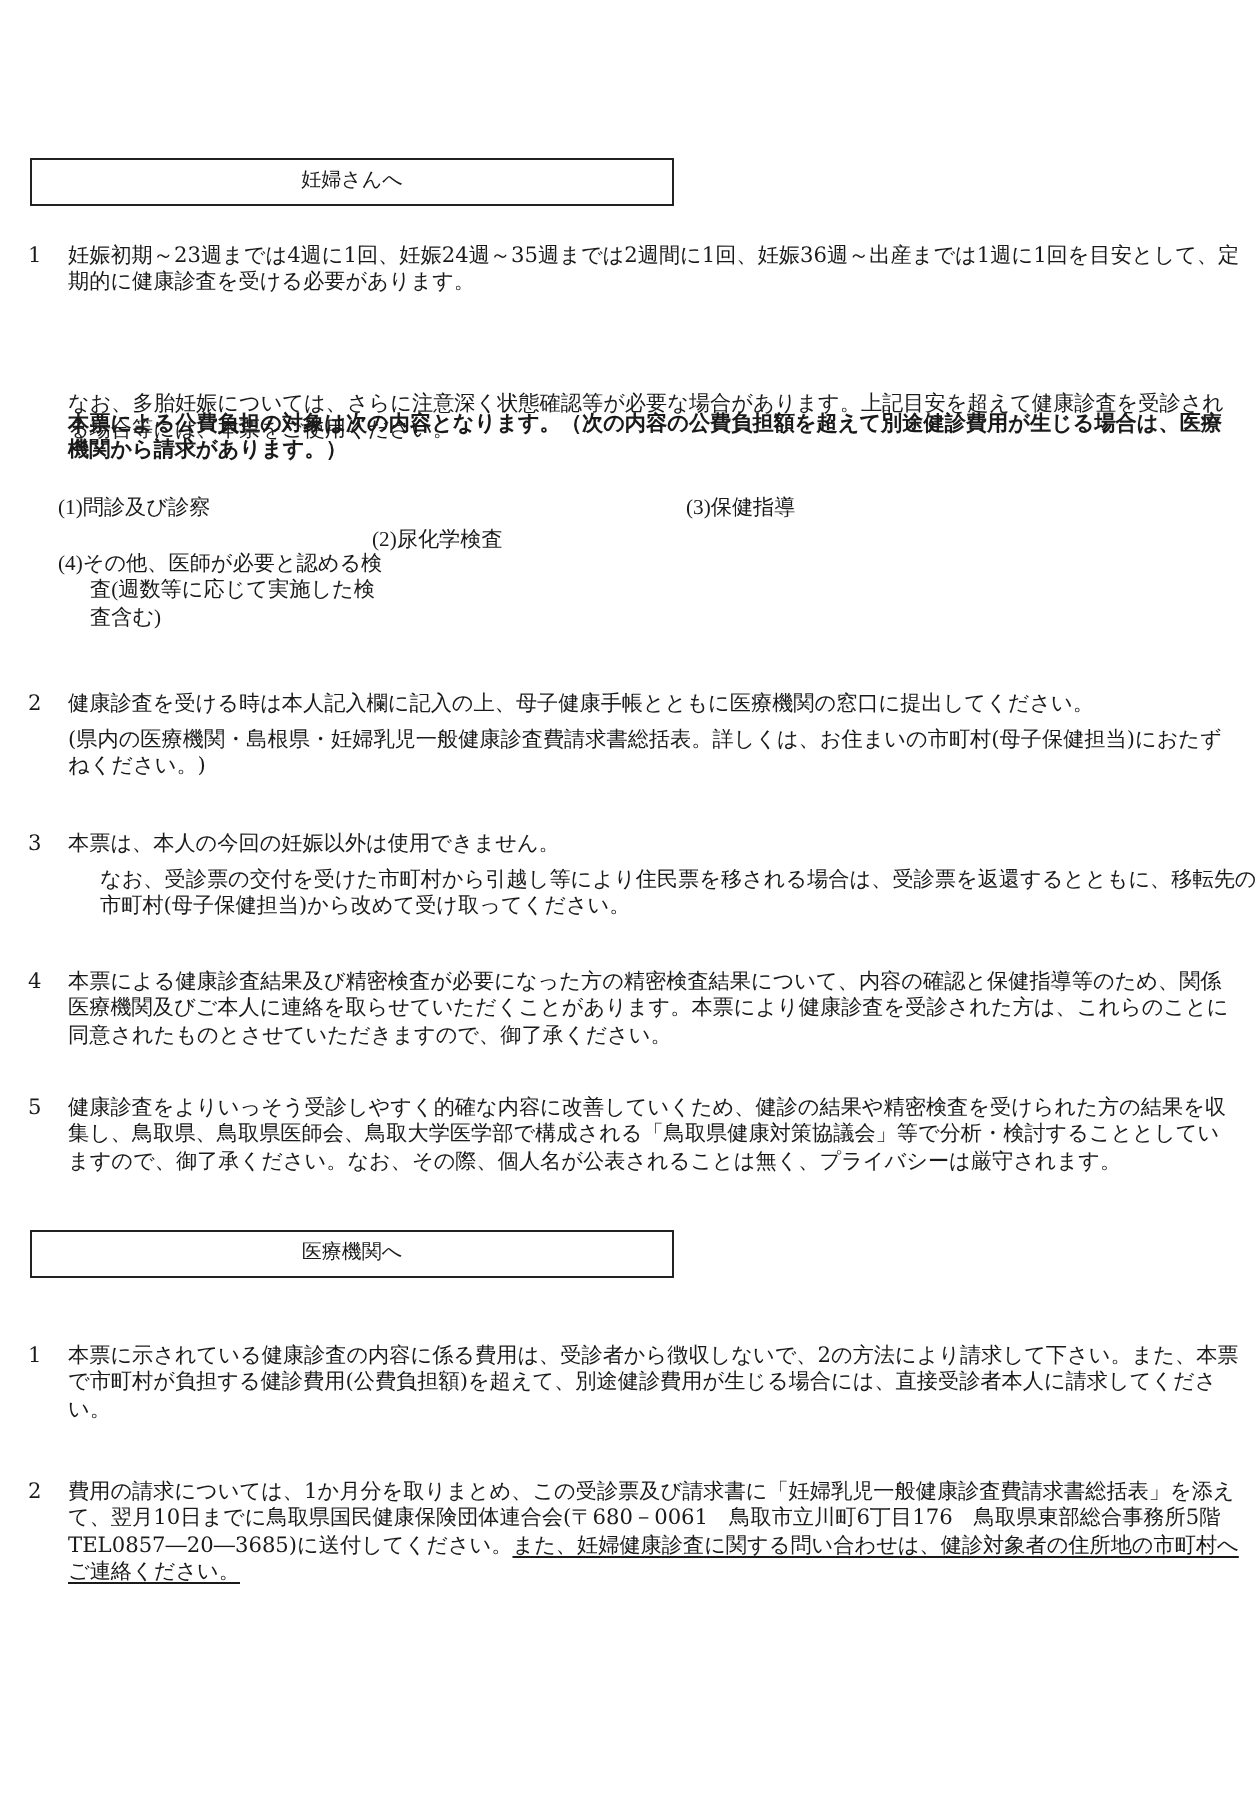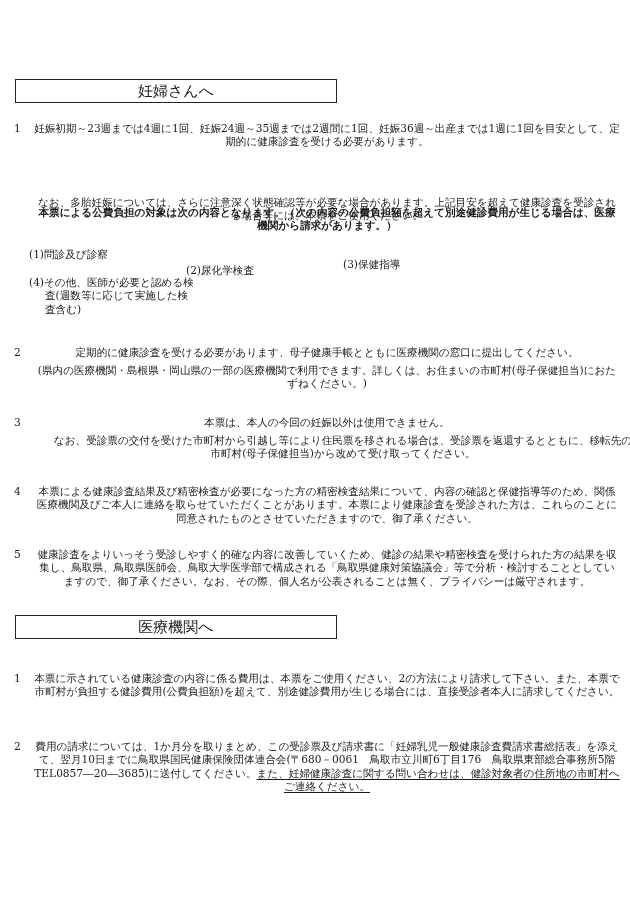--- a/index.html
+++ b/index.html
@@ -18,21 +18,21 @@
       line-height: 13.4px;
     }
     .section-box {
       position: absolute;
       left: 15px;
       width: 320px;
       height: 22px;
       border: 1.5px solid #222;
       text-align: center;
       line-height: 22px;
-      font-size: 15px;
+      font-size: 10px;
     }
     .item {
       position: absolute;
       left: 14px;
       width: 606px;
     }
     .item .num {
       position: absolute;
       left: 0;
       top: 0;
@@ -41,49 +41,50 @@
     .item .body {
       margin-left: 20px;
     }
     .para {
       position: absolute;
       left: 34px;
       width: 586px;
     }
     .sublist-item {
       position: absolute;
+      font-family: Liberation Serif, serif;
     }
     .underline {
       text-decoration: underline;
       text-underline-offset: 2px;
     }
-    p { margin: 0; text-align: center; }
+    p { margin: 0; }
   </style>
 </head>
 <body>
 
 <div class="section-box" style="top:79px;">妊婦さんへ</div>
 
 <div class="item" style="top:122px;">
   <span class="num">1</span>
   <p class="body">妊娠初期～23週までは4週に1回、妊娠24週～35週までは2週間に1回、妊娠36週～出産までは1週に1回を目安として、定期的に健康診査を受ける必要があります。</p>
 </div>
 <p class="para" style="top:164px;margin-top:32px;">なお、多胎妊娠については、さらに注意深く状態確認等が必要な場合があります。上記目安を超えて健康診査を受診される場合等には、本票をご使用ください。</p>
 <p class="para" style="top:206px;font-weight:bold;">本票による公費負担の対象は次の内容となります。（次の内容の公費負担額を超えて別途健診費用が生じる場合は、医療機関から請求があります。）</p>
 
 <span class="sublist-item" style="left:29px; top:248px;">(1)問診及び診察</span>
 <span class="sublist-item" style="left:186px; top:248px;margin-top:16px;">(2)尿化学検査</span>
-<span class="sublist-item" style="left:343px; top:258px;">(3)保健指導</span>
+<span class="sublist-item" style="left:343px; top:248px;">(3)保健指導</span>
 <span class="sublist-item" style="left:29px; top:276px; width:150px; padding-left:16px; text-indent:-16px;">(4)その他、医師が必要と認める検査(週数等に応じて実施した検査含む)</span>
 
 <div class="item" style="top:346px;">
   <span class="num">2</span>
-  <p class="body">定期的に健康診査を受ける必要があります、母子健康手帳とともに医療機関の窓口に提出してください。</p>
+  <p class="body">健康診査を受ける時は本人記入欄に記入の上、母子健康手帳とともに医療機関の窓口に提出してください。</p>
 </div>
-<p class="para" style="top:364px;">(県内の医療機関・島根県・岡山県の一部の医療機関で利用できます。詳しくは、お住まいの市町村(母子保健担当)におたずねください。)</p>
+<p class="para" style="top:364px;">(県内の医療機関・島根県・妊婦乳児一般健康診査費請求書総括表。詳しくは、お住まいの市町村(母子保健担当)におたずねください。)</p>
 
 <div class="item" style="top:416px;">
   <span class="num">3</span>
   <p class="body">本票は、本人の今回の妊娠以外は使用できません。</p>
 </div>
 <p class="para" style="top:434px;margin-left:16px;">なお、受診票の交付を受けた市町村から引越し等により住民票を移される場合は、受診票を返還するとともに、移転先の市町村(母子保健担当)から改めて受け取ってください。</p>
 
 <div class="item" style="top:485px;">
   <span class="num">4</span>
   <p class="body">本票による健康診査結果及び精密検査が必要になった方の精密検査結果について、内容の確認と保健指導等のため、関係医療機関及びご本人に連絡を取らせていただくことがあります。本票により健康診査を受診された方は、これらのことに同意されたものとさせていただきますので、御了承ください。</p>
@@ -91,19 +92,19 @@
 
 <div class="item" style="top:548px;">
   <span class="num">5</span>
   <p class="body">健康診査をよりいっそう受診しやすく的確な内容に改善していくため、健診の結果や精密検査を受けられた方の結果を収集し、鳥取県、鳥取県医師会、鳥取大学医学部で構成される「鳥取県健康対策協議会」等で分析・検討することとしていますので、御了承ください。なお、その際、個人名が公表されることは無く、プライバシーは厳守されます。</p>
 </div>
 
 <div class="section-box" style="top:615px;">医療機関へ</div>
 
 <div class="item" style="top:672px;">
   <span class="num">1</span>
-  <p class="body">本票に示されている健康診査の内容に係る費用は、本票をご使用ください、2の方法により請求して下さい。また、本票で市町村が負担する健診費用(公費負担額)を超えて、別途健診費用が生じる場合には、直接受診者本人に請求してください。</p>
+  <p class="body">本票に示されている健康診査の内容に係る費用は、受診者から徴収しないで、2の方法により請求して下さい。また、本票で市町村が負担する健診費用(公費負担額)を超えて、別途健診費用が生じる場合には、直接受診者本人に請求してください。</p>
 </div>
 
 <div class="item" style="top:740px;">
   <span class="num">2</span>
   <p class="body"><span>費用の請求については、1か月分を取りまとめ、この受診票及び請求書に「妊婦乳児一般健康診査費請求書総括表」を添えて、翌月10日までに鳥取県国民健康保険団体連合会(〒680－0061　鳥取市立川町6丁目176　鳥取県東部総合事務所5階　TEL0857―20―3685)に送付してください。</span><span class="underline">また、妊婦健康診査に関する問い合わせは、健診対象者の住所地の市町村へご連絡ください。</span></p>
 </div>
 
 </body></html>

